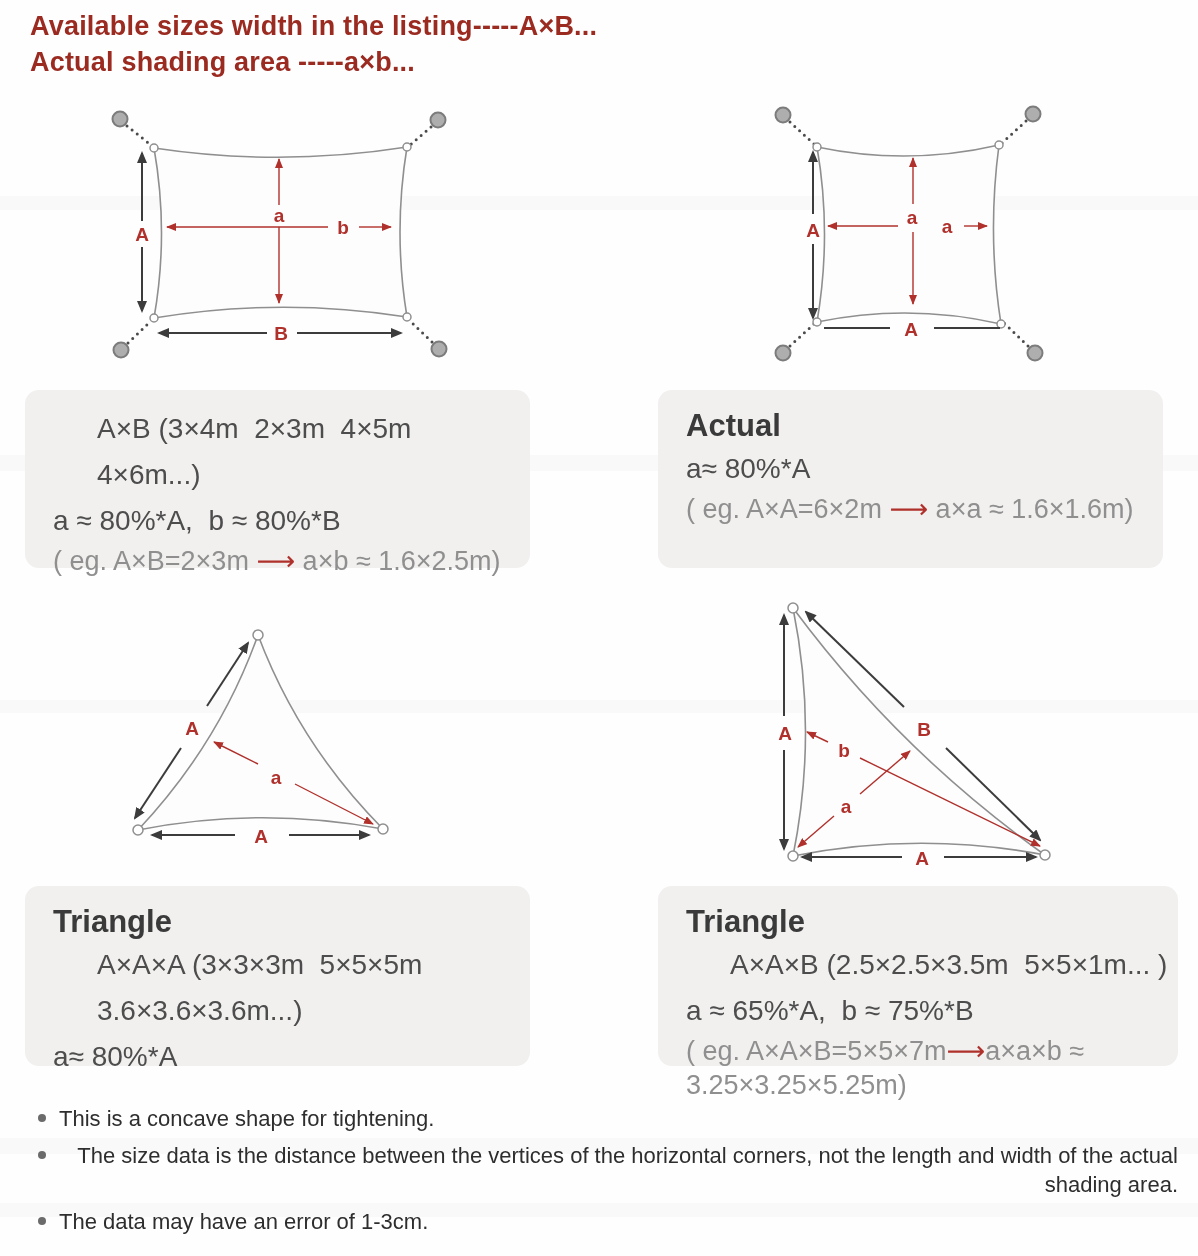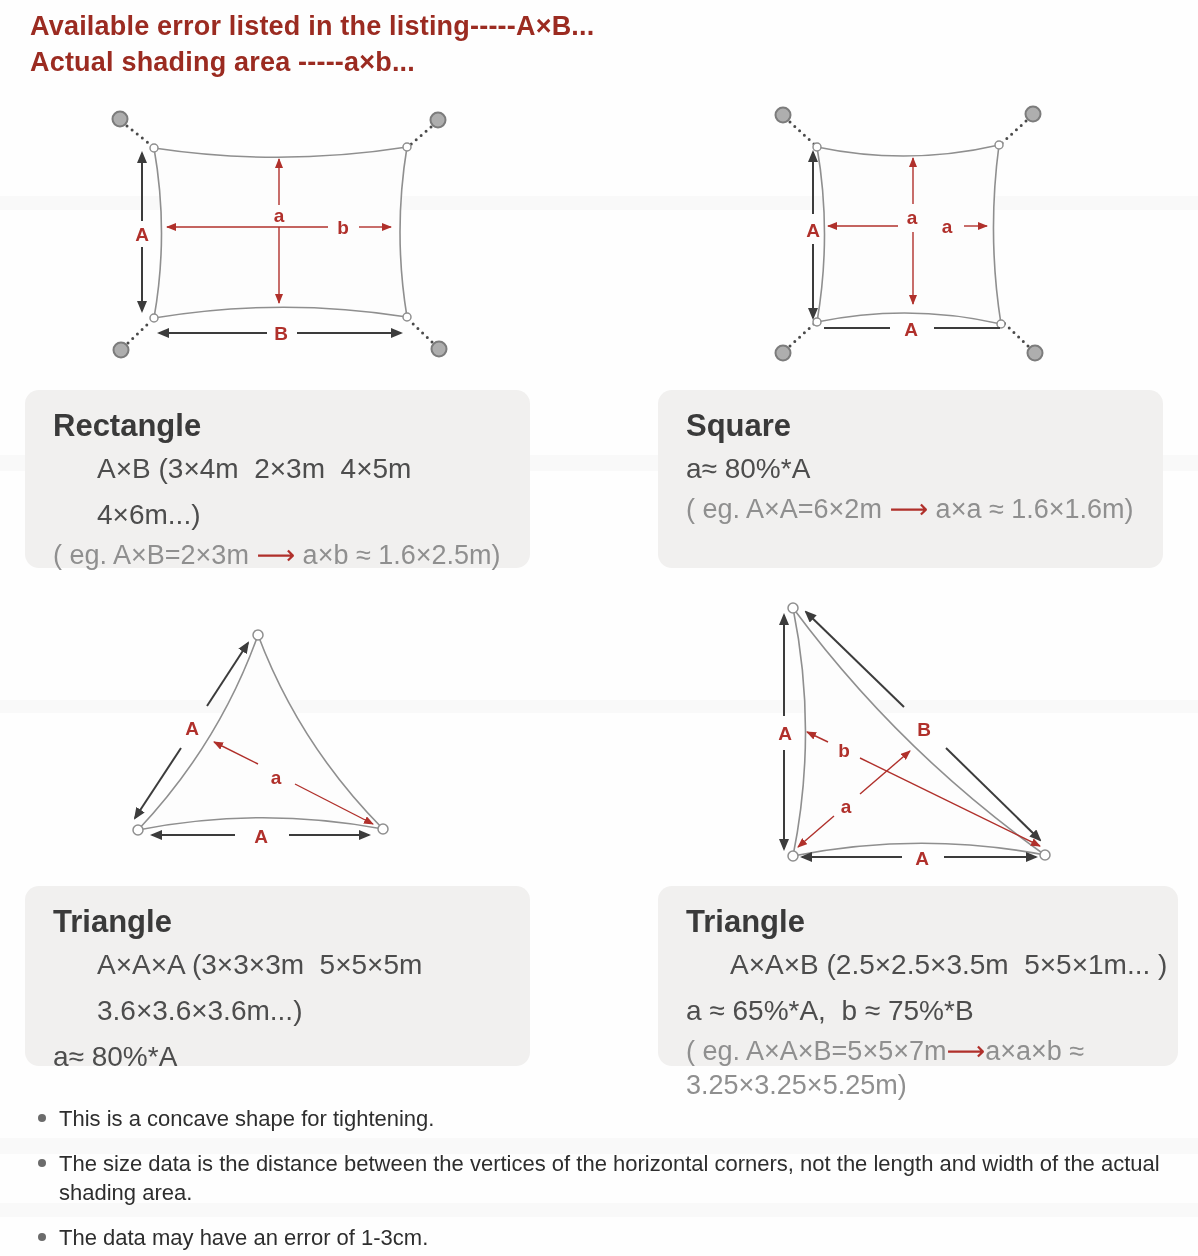--- a/index.html
+++ b/index.html
@@ -38,41 +38,41 @@
     padding:16px 0 0 28px; box-sizing:border-box;
   }
   .card .title { font-size:31px; font-weight:bold; color:#3a3a3a; line-height:40px; white-space:pre-wrap; }
   .card .sizes { font-size:28px; color:#4d4d4d; line-height:46px; white-space:pre-wrap;margin-left:44px; }
   .card .formula { font-size:28px; color:#4d4d4d; line-height:46px; white-space:pre-wrap; }
   .card .eg { font-size:27px; color:#8f8f8f; line-height:34px; white-space:pre-wrap; }
   .card .eg .arrow { color:#b0302b; }
 
   
   .notes { position:absolute; left:32px; top:1104px; width:1146px;
-           display:flex; flex-direction:column; gap:16px; }
+           display:flex; flex-direction:column; gap:8px;text-align:right; }
   .note { display:flex; align-items:flex-start; }
   .note .dot {
     flex:0 0 auto; width:8px; height:8px; border-radius:50%;
     background:#6b6b6b; margin:10px 13px 0 6px;
   }
   .note .txt { font-size:22px; line-height:29px; color:#2e2e2e; white-space:pre-wrap; }
 </style>
 </head>
 <body>
 
 <div class="page">
 
   <div class="band" style="top:196px;height:14px"></div>
   <div class="band" style="top:455px;height:16px"></div>
   <div class="band" style="top:700px;height:13px"></div>
   <div class="band" style="top:1138px;height:16px"></div>
   <div class="band" style="top:1203px;height:14px"></div>
 
   <div class="header">
-    <div>Available error listed in the listing-----A×B...</div>
+    <div>Available sizes width in the listing-----A×B...</div>
     <div>Actual shading area -----a×b...</div>
   </div>
 
   <svg class="diag" style="left:85px;top:95px" width="500" height="290" viewBox="0 0 500 290">
     <defs>
       <marker id="bk1" markerWidth="12" markerHeight="10" refX="10" refY="5" orient="auto-start-reverse" markerUnits="userSpaceOnUse">
           <path d="M0,0 L12,5 L0,10 Z" fill="#3c3c3c"></path>
         </marker>
       <marker id="rd1" markerWidth="10" markerHeight="8" refX="9" refY="4" orient="auto-start-reverse" markerUnits="userSpaceOnUse">
           <path d="M0,0 L10,4 L0,8 Z" fill="#b0302b"></path>
@@ -163,27 +163,27 @@
     </g>
     <text class="dlabel" x="207" y="141">a</text>
     <g>
       <line class="mline" x1="84" y1="236" x2="150" y2="236"></line>
       <line class="mline" x1="194" y1="236" x2="260" y2="236"></line>
     </g>
     <text class="dlabel" x="171" y="244">A</text>
   </svg>
 
   <div class="card" style="left:25px;top:390px;width:505px;height:178px">
-    <div class="title">Rectangle</div>
     <div class="sizes">A×B (3×4m  2×3m  4×5m  4×6m...)</div>
+    <div class="formula">a ≈ 80%*A,  b ≈ 80%*B</div>
     <div class="eg"><span>( eg. A×B=2×3m </span><span class="arrow">⟶</span><span> a×b ≈ 1.6×2.5m)</span></div>
   </div>
 
   <div class="card" style="left:658px;top:390px;width:505px;height:178px">
-    <div class="title">Square</div>
+    <div class="title">Actual</div>
     <div class="formula">a≈ 80%*A</div>
     <div class="eg"><span>( eg. A×A=6×2m </span><span class="arrow">⟶</span><span> a×a ≈ 1.6×1.6m)</span></div>
   </div>
 
   <svg class="diag" style="left:95px;top:602px" width="345" height="262" viewBox="0 0 345 262">
     <defs>
       <marker id="bk3" markerWidth="12" markerHeight="10" refX="10" refY="5" orient="auto-start-reverse" markerUnits="userSpaceOnUse">
           <path d="M0,0 L12,5 L0,10 Z" fill="#3c3c3c"></path>
         </marker>
       <marker id="rd3" markerWidth="10" markerHeight="8" refX="9" refY="4" orient="auto-start-reverse" markerUnits="userSpaceOnUse">

